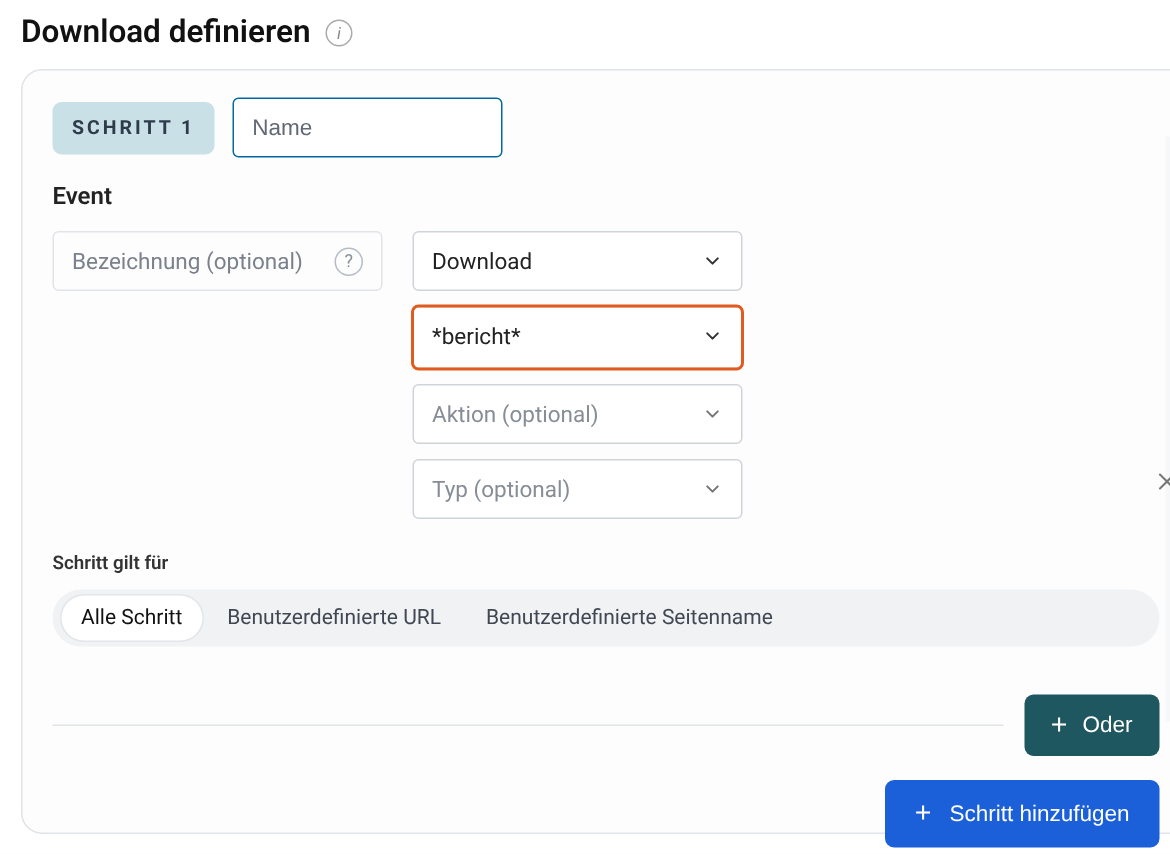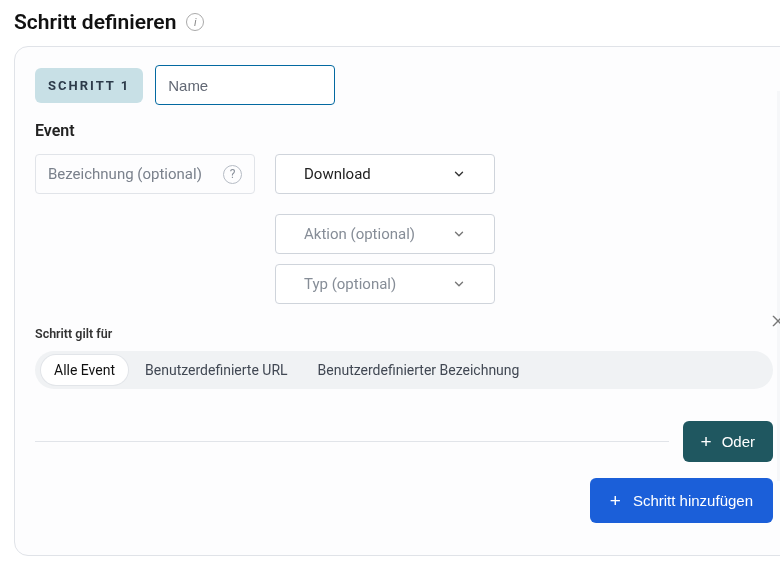--- a/index.html
+++ b/index.html
@@ -117,21 +117,21 @@
     width: 220px;
   }
   .select-box {
     height: 40px;
     width: 100%;
     border: 1px solid #cfd4db;
     border-radius: 4px;
     display: flex;
     align-items: center;
     justify-content: space-between;
-    padding: 0 28px;
+    padding: 0 12px;
     font-size: 15px;
     background: #fff;
   }
   .select-box.placeholder { color: #868d97; }
   .select-box.filled { color: #222; }
   .select-box.highlight {
     outline: 2.5px solid #e25a1d;
     outline-offset: -1px;
     padding-bottom: 2px;
     height: 42px;
@@ -234,21 +234,21 @@
     height: 390px;
     background: #f6f7f9;
     border-top-right-radius: 10px;
     border-bottom-right-radius: 10px;
   }
 </style>
 </head>
 <body>
 
 <div class="page-title-row">
-  <div class="page-title">Schritt definieren</div>
+  <div class="page-title">Download definieren</div>
   <div class="info-circle">i</div>
 </div>
 
 <div class="card-outer">
   <div class="right-tab"></div>
 
   <div class="step-row">
     <div class="step-badge">SCHRITT 1</div>
     <input class="name-input" type="text" placeholder="Name" style="">
   </div>
@@ -269,20 +269,30 @@
           <svg viewBox="0 0 24 24" fill="none" stroke="#333" stroke-width="2.4" stroke-linecap="round" stroke-linejoin="round">
               <polyline points="6 9 12 15 18 9"></polyline>
             </svg>
         </span>
       </div>
     </div>
   </div>
 
   <div class="form-line">
     <div class="label-col"></div>
+    <div class="sel-col">
+      <div class="select-box filled highlight">
+        <span>*bericht*</span>
+        <span class="chev">
+          <svg viewBox="0 0 24 24" fill="none" stroke="#333" stroke-width="2.4" stroke-linecap="round" stroke-linejoin="round">
+              <polyline points="6 9 12 15 18 9"></polyline>
+            </svg>
+        </span>
+      </div>
+    </div>
   </div>
 
   <div class="form-line">
     <div class="label-col"></div>
     <div class="sel-col">
       <div class="select-box placeholder">
         <span>Aktion (optional)</span>
         <span class="chev">
           <svg viewBox="0 0 24 24" fill="none" stroke="#777" stroke-width="2.4" stroke-linecap="round" stroke-linejoin="round">
               <polyline points="6 9 12 15 18 9"></polyline>
@@ -309,23 +319,23 @@
   <div class="close-x">
     <svg width="16" height="16" viewBox="0 0 24 24" fill="none" stroke="#777" stroke-width="2" stroke-linecap="round">
         <line x1="5" y1="5" x2="19" y2="19"></line>
         <line x1="19" y1="5" x2="5" y2="19"></line>
       </svg>
   </div>
 
   <div class="trigger-label">Schritt gilt für</div>
 
   <div class="seg-wrap">
-    <div class="seg-btn active">Alle Event</div>
+    <div class="seg-btn active">Alle Schritt</div>
     <div class="seg-btn">Benutzerdefinierte URL</div>
-    <div class="seg-btn">Benutzerdefinierter Bezeichnung</div>
+    <div class="seg-btn">Benutzerdefinierte Seitenname</div>
   </div>
 
   <div class="bottom-row">
     <div class="hline"></div>
     <button class="btn-oder">
       <span class="plus-sym">+</span>
       <span>Oder</span>
     </button>
   </div>
 

